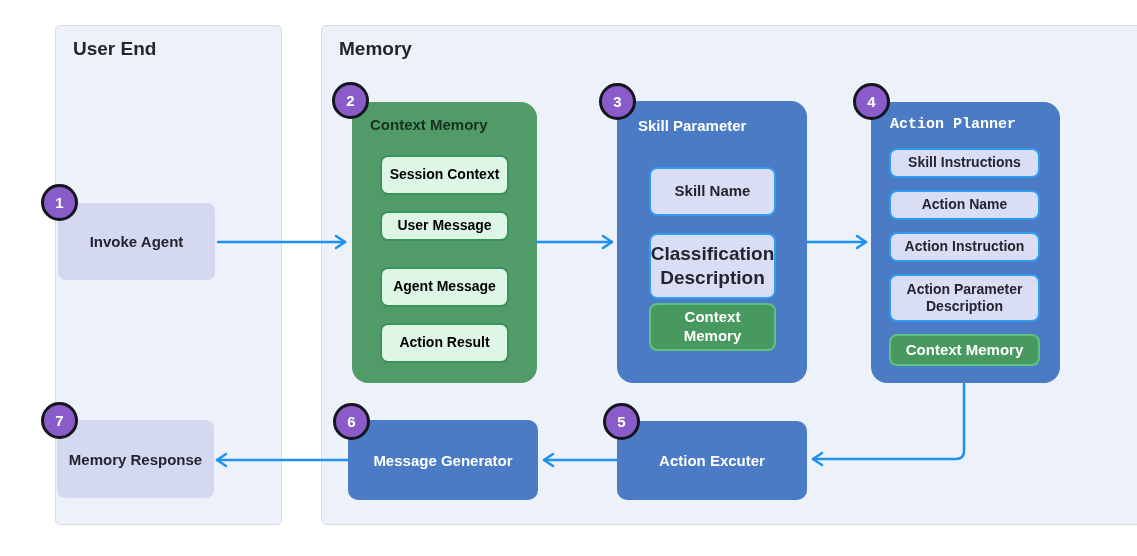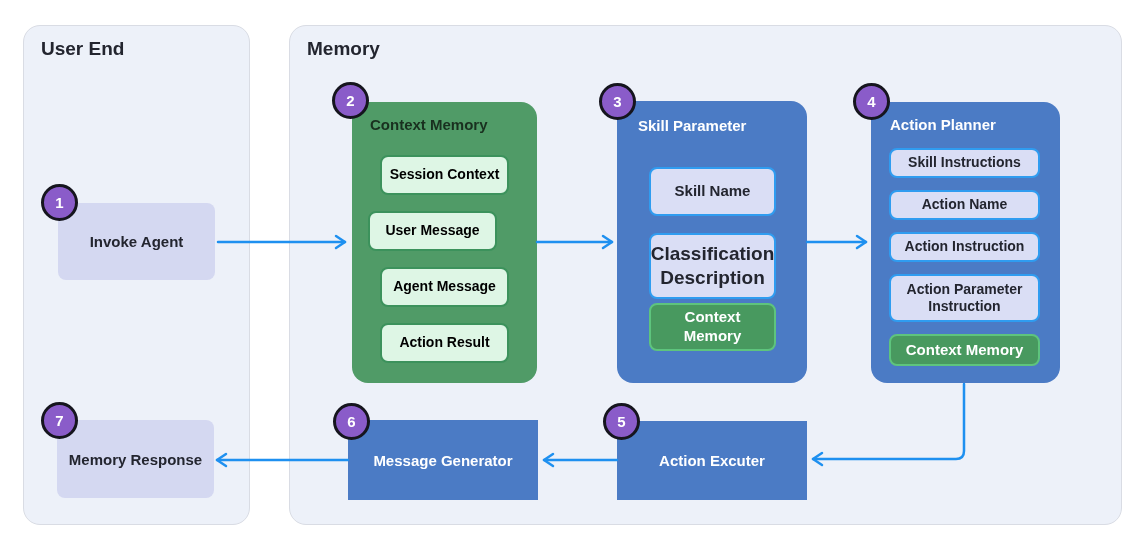--- a/index.html
+++ b/index.html
@@ -30,21 +30,22 @@
     position: relative;
     width: 1137px;
     height: 556px;
     background: var(--page-bg);
     overflow: hidden;
   }
   .panel {
     position: absolute;
     background: var(--panel-bg);
     border: 1px solid var(--panel-border);
-    border-radius: 17px;
+    border-radius: 5px;
+    margin-left: 32px;
   }
   .panel-title {
     position: absolute;
     left: 17px;
     top: 12px;
     font-size: 19px;
     font-weight: bold;
     color: var(--dark-text);
   }
   .lav-node {
@@ -54,21 +55,21 @@
     display: flex;
     align-items: center;
     justify-content: center;
     font-size: 15px;
     font-weight: bold;
     color: var(--dark-text);
   }
   .blue-node {
     position: absolute;
     background: var(--blue-container);
-    border-radius: 0;
+    border-radius: 10px;
     display: flex;
     align-items: center;
     justify-content: center;
     font-size: 15px;
     font-weight: bold;
     color: var(--white-text);
   }
   .container {
     position: absolute;
     border-radius: 16px;
@@ -185,38 +186,38 @@
     <span>Invoke Agent</span>
   </div>
 
   <div class="lav-node" style="left:57px; top:420px; width:157px; height:78px;">
     <span>Memory Response</span>
   </div>
 
   <div class="container green" style="left:352px; top:102px; width:185px; height:281px;">
     <div class="ctitle dark" style="left:18px; top:14px;">Context Memory</div>
     <div class="item green-item" style="left:28px; top:53px; width:129px; height:40px;">Session Context</div>
-    <div class="item green-item" style="left:16px; top:109px; width:129px; height:40px;">User Message</div>
+    <div class="item green-item" style="left:28px; top:109px; width:129px; height:30px;">User Message</div>
     <div class="item green-item" style="left:28px; top:165px; width:129px; height:40px;text-align:right;">Agent Message</div>
     <div class="item green-item" style="left:28px; top:221px; width:129px; height:40px;">Action Result</div>
   </div>
 
   <div class="container blue" style="left:617px; top:101px; width:190px; height:282px;">
     <div class="ctitle light" style="left:21px; top:16px;">Skill Parameter</div>
     <div class="item blue-item" style="left:32px; top:66px; width:127px; height:49px; font-size:15px;">Skill Name</div>
     <div class="item blue-item" style="left:32px; top:132px; width:127px; height:66px; font-size:19px;">Classification Description</div>
     <div class="item green-btn" style="left:32px; top:202px; width:127px; height:48px;">Context Memory</div>
   </div>
 
   <div class="container blue" style="left:871px; top:102px; width:189px; height:281px;">
-    <div class="ctitle light" style="left:19px; top:14px;">Action Planner</div>
+    <div class="ctitle light" style="left:19px; top:14px;font-family:Liberation Mono, monospace;">Action Planner</div>
     <div class="item blue-item" style="left:18px; top:46px; width:151px; height:30px;">Skill Instructions</div>
     <div class="item blue-item" style="left:18px; top:88px; width:151px; height:30px;">Action Name</div>
     <div class="item blue-item" style="left:18px; top:130px; width:151px; height:30px;">Action Instruction</div>
-    <div class="item blue-item" style="left:18px; top:172px; width:151px; height:48px;">Action Parameter Instruction</div>
+    <div class="item blue-item" style="left:18px; top:172px; width:151px; height:48px;">Action Parameter Description</div>
     <div class="item green-btn" style="left:18px; top:232px; width:151px; height:32px;">Context Memory</div>
   </div>
 
   <div class="blue-node" style="left:617px; top:421px; width:190px; height:79px;">
     <span>Action Excuter</span>
   </div>
 
   <div class="blue-node" style="left:348px; top:420px; width:190px; height:80px;">
     <span>Message Generator</span>
   </div>

